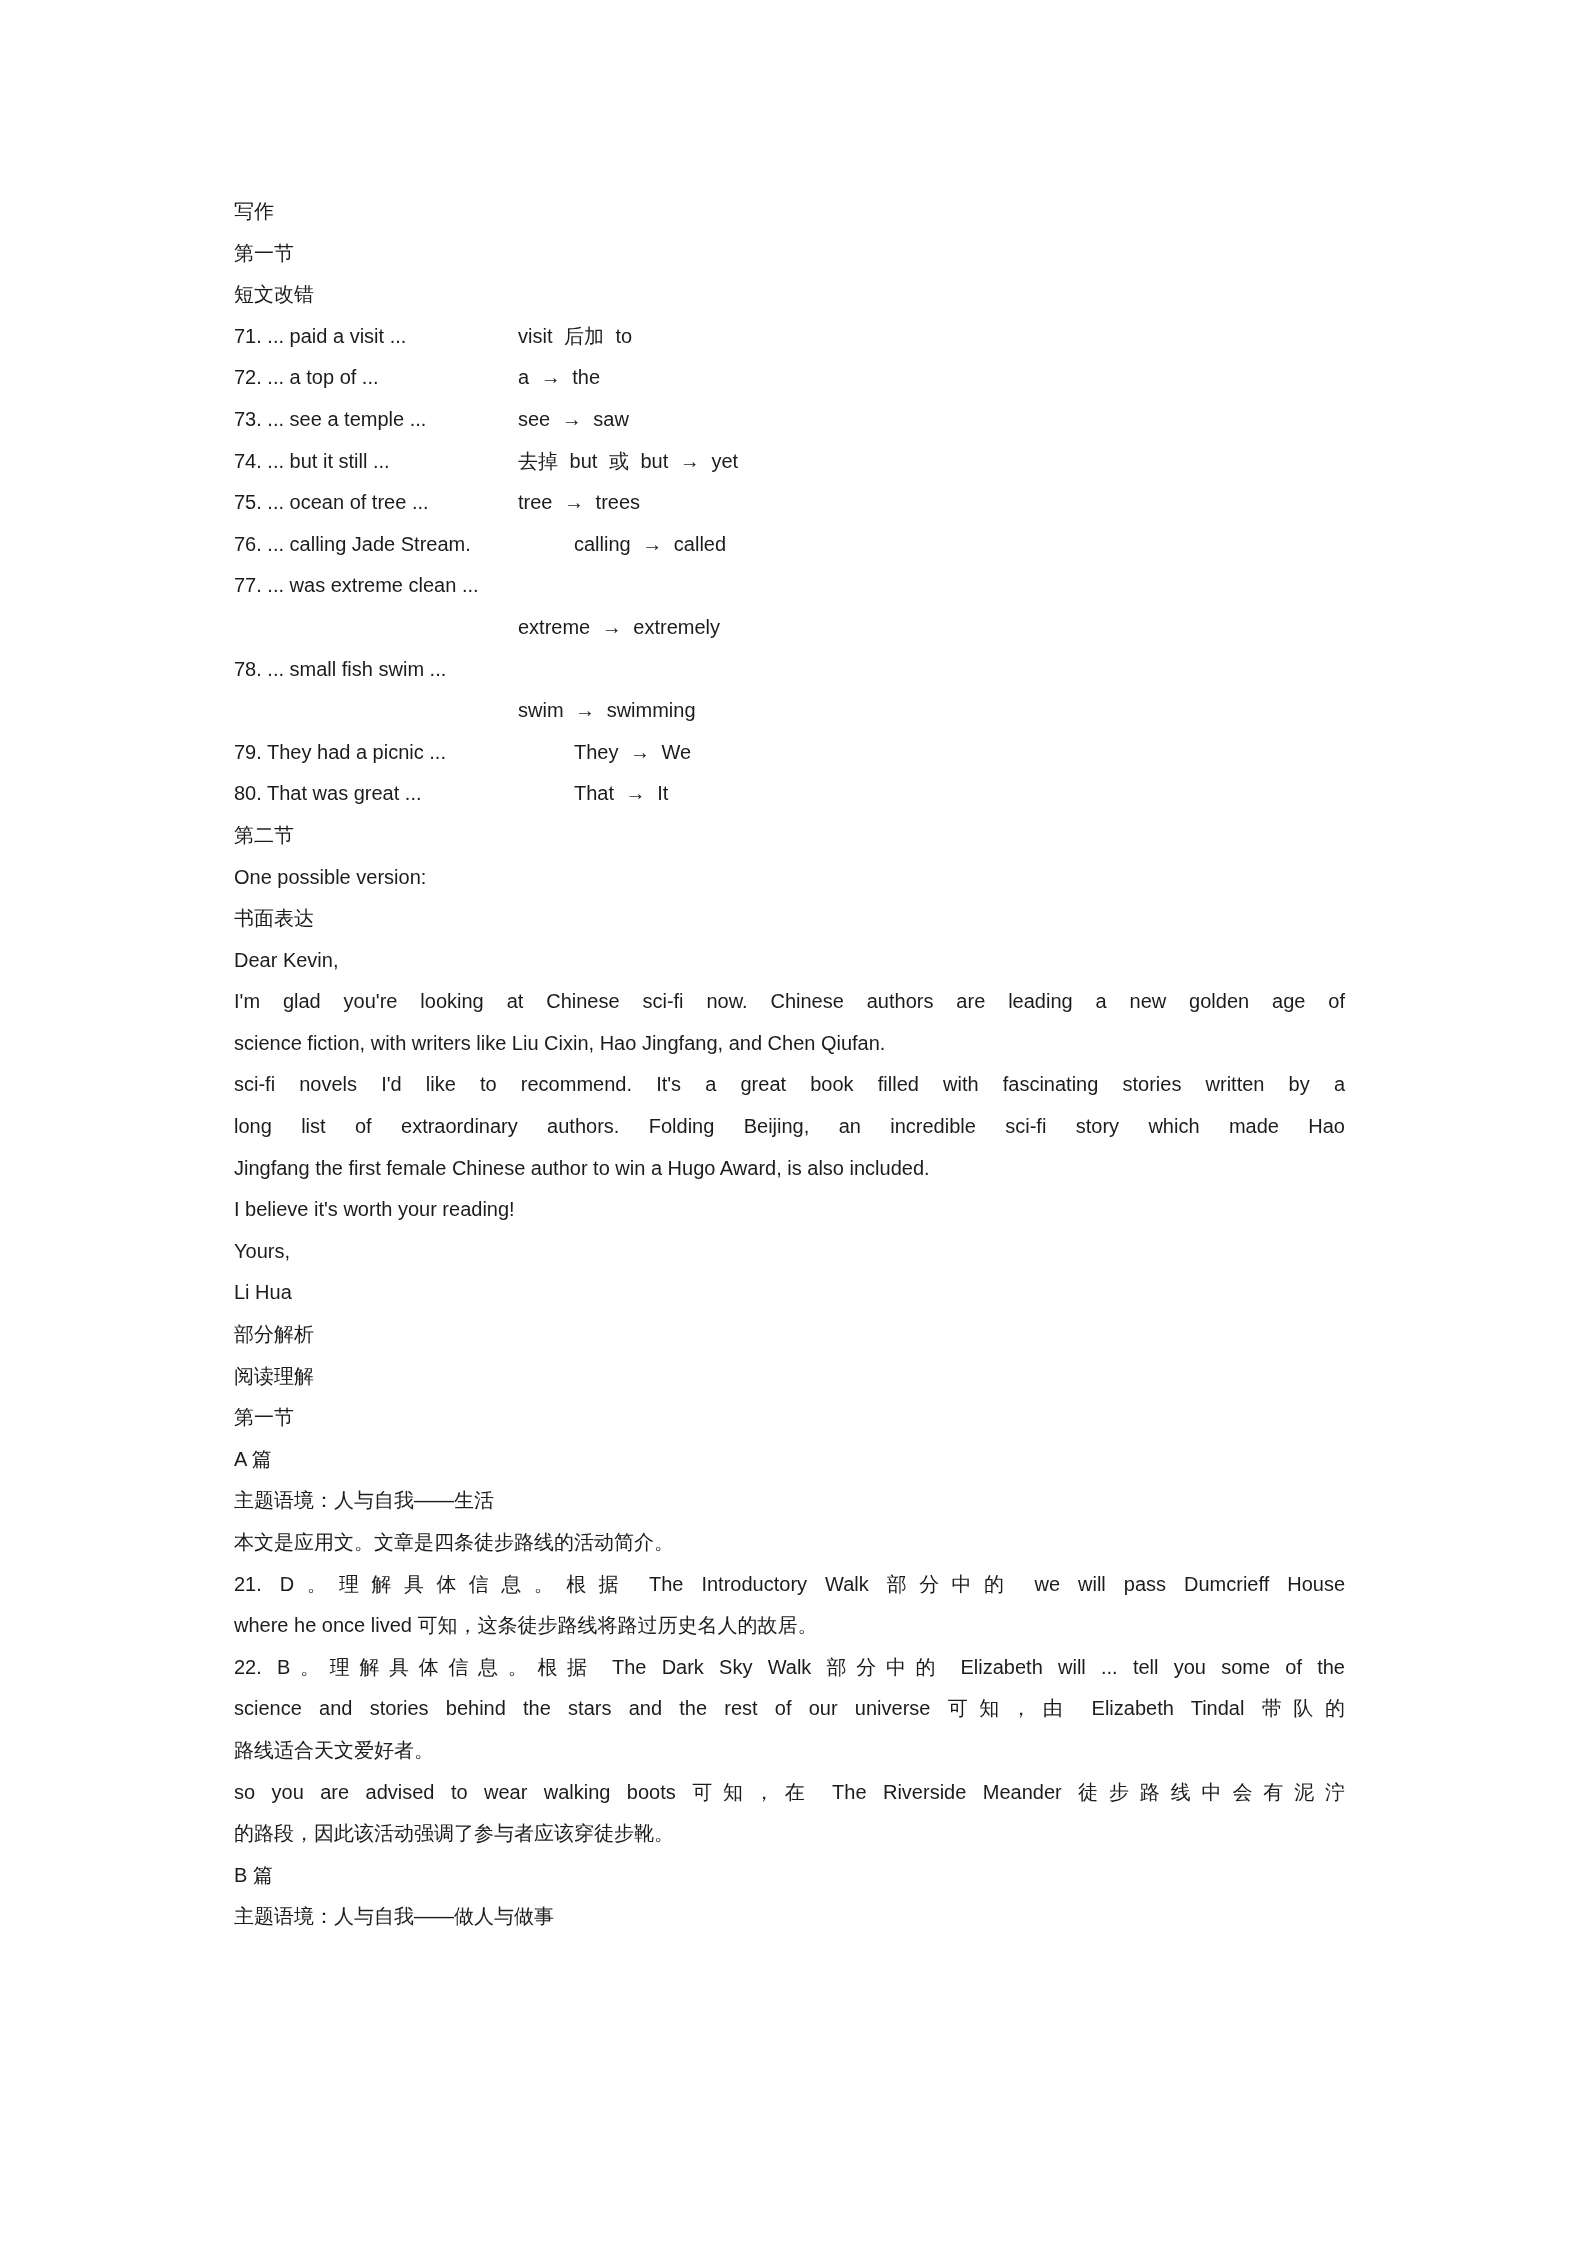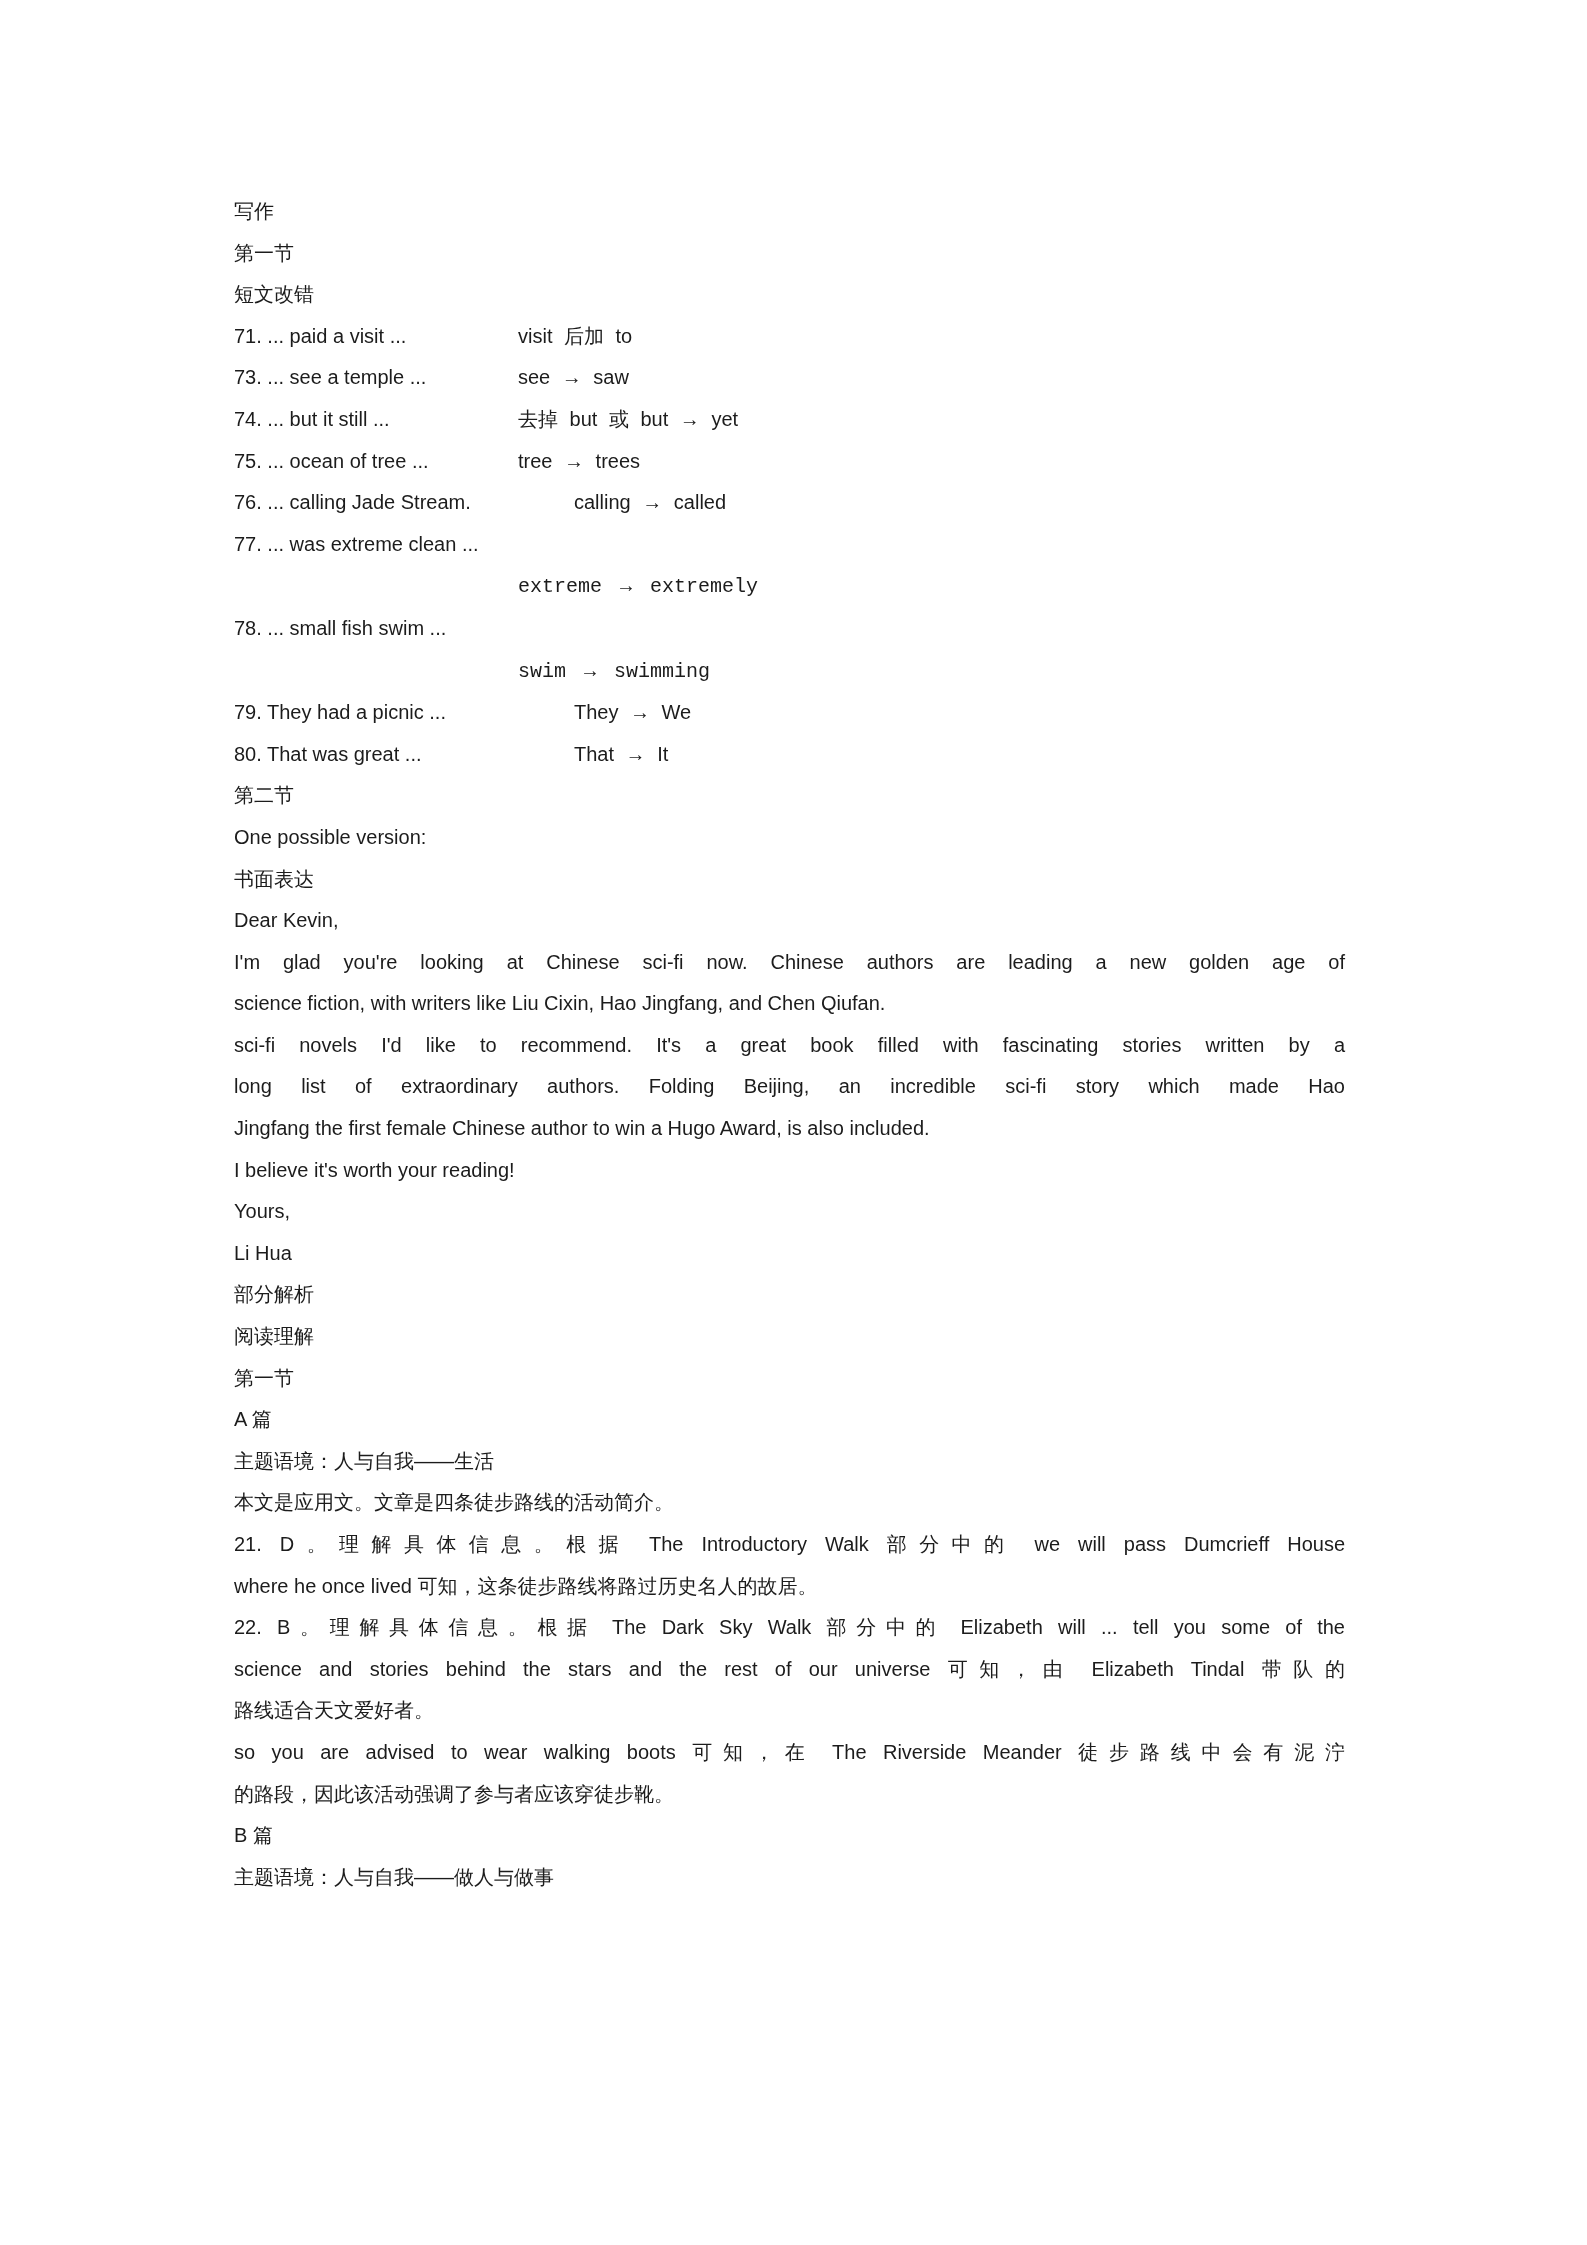--- a/index.html
+++ b/index.html
@@ -19,34 +19,38 @@
     line-height:41.6px;
   }
   .line{min-height:41.6px;white-space:normal;}
   
   .jl{text-align:justify;text-align-last:justify;}
   
   .row{position:relative;}
   .row .fix{position:absolute;top:0;left:284px;white-space:nowrap;}
   .row.t2 .fix{left:340px;}
   .fix,.fixline span{word-spacing:6px;}
-  .fixline span{display:inline-block;margin-left:284px;white-space:nowrap;font-family:Liberation Mono, monospace;}
+  .fixline span{display:inline-block;margin-left:284px;white-space:nowrap;}
 </style>
 </head>
 <body>
 
 <div class="doc">
 
   <div class="line">写作</div>
   <div class="line">第一节</div>
   <div class="line">短文改错</div>
 
   <div class="line row">
     <span>71. ... paid a visit ...</span>
     <span class="fix">visit 后加 to</span>
+  </div>
+  <div class="line row">
+    <span>72. ... a top of ...</span>
+    <span class="fix">a → the</span>
   </div>
   <div class="line row">
     <span>73. ... see a temple ...</span>
     <span class="fix">see → saw</span>
   </div>
   <div class="line row">
     <span>74. ... but it still ...</span>
     <span class="fix">去掉 but 或 but → yet</span>
   </div>
   <div class="line row">

